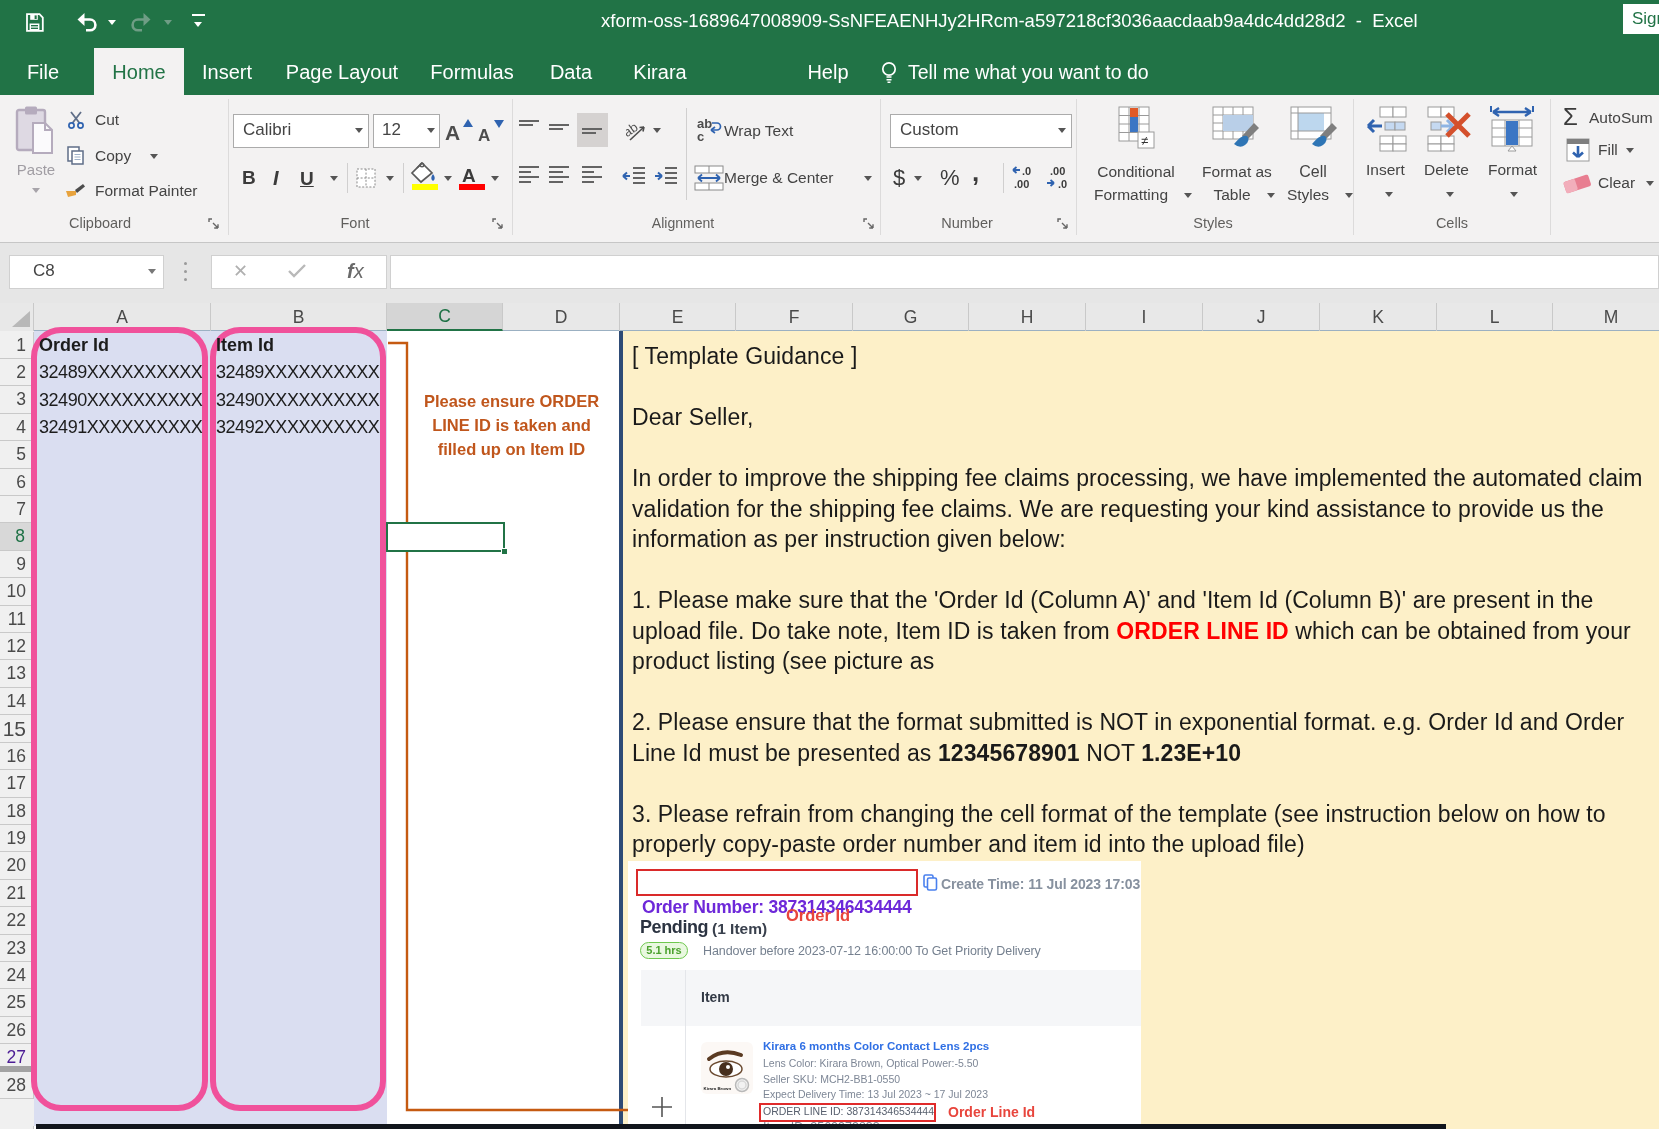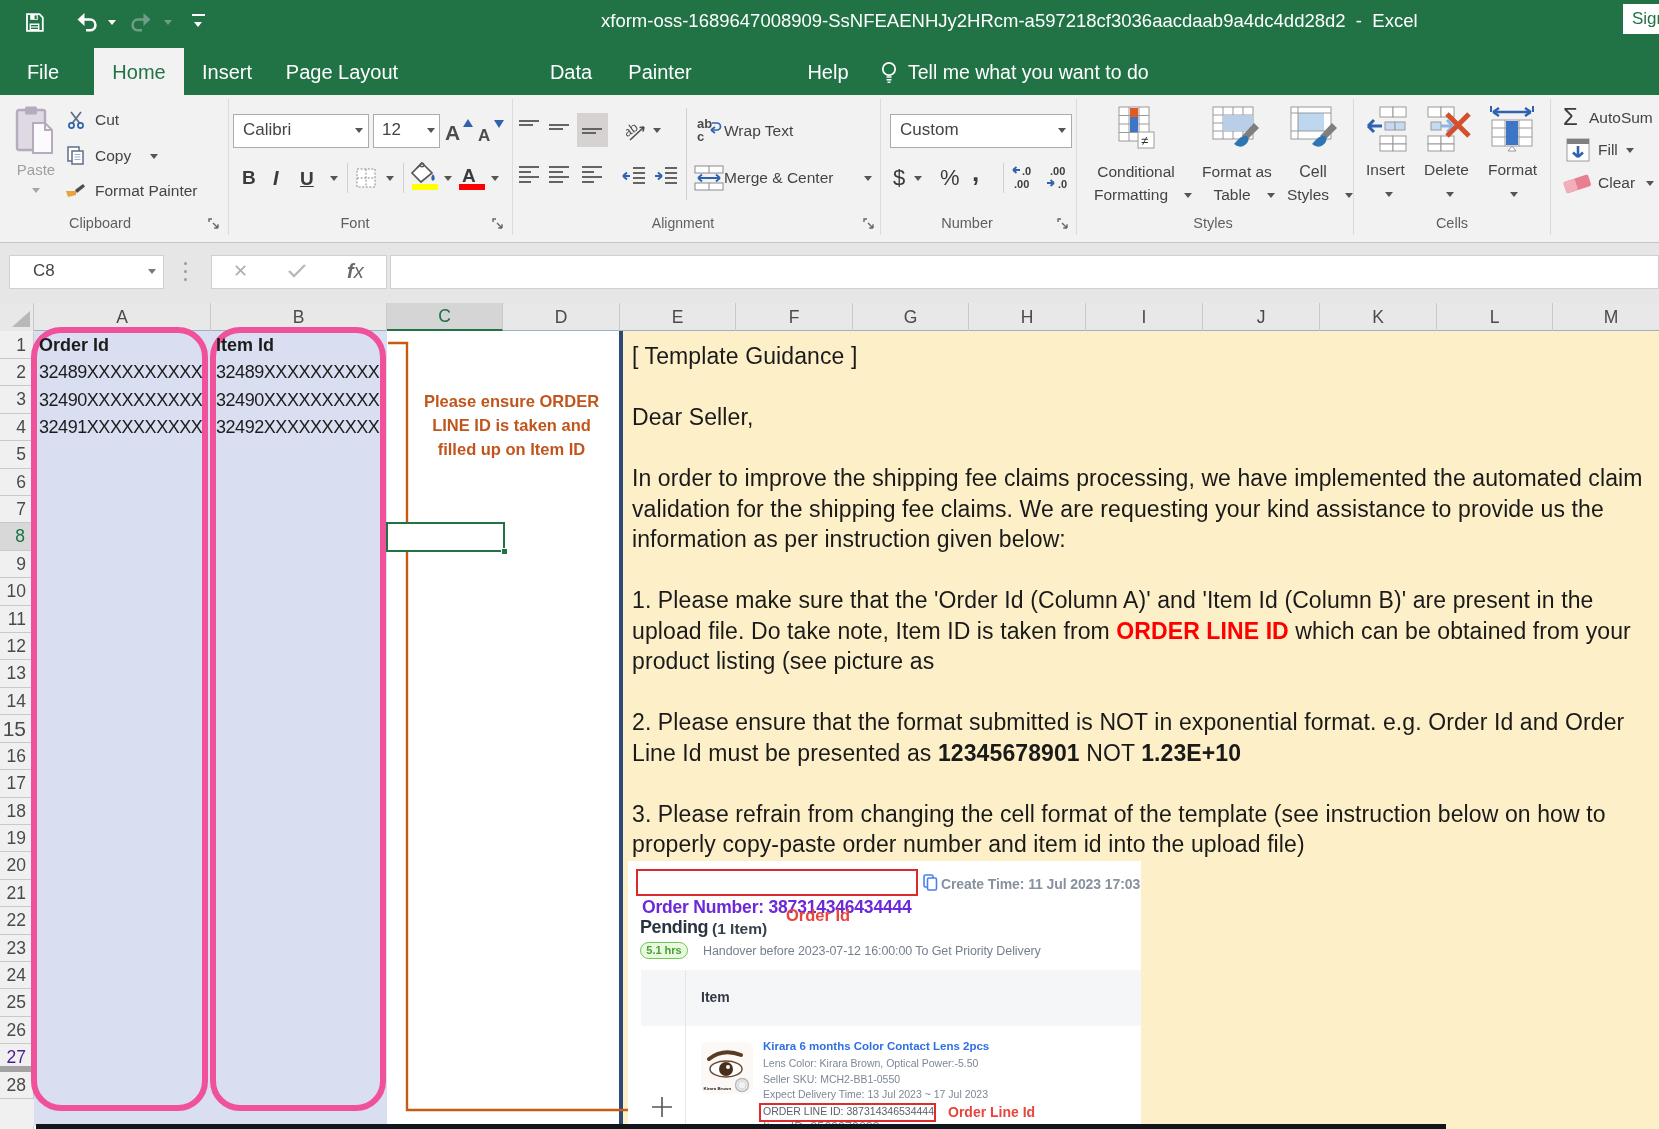--- a/index.html
+++ b/index.html
@@ -32,22 +32,23 @@
 <div class="ab" style="left:194px;top:22px;width:0;height:0;border-left:4px solid transparent;border-right:4px solid transparent;border-top:5px solid #fff;"></div>
 <div class="ab nw" style="left:601px;top:7.125px;font-size:18.5px;color:#fff;line-height:27.75px;letter-spacing:0px;">xform-oss-1689647008909-SsNFEAENHJy2HRcm-a597218cf3036aacdaab9a4dc4dd28d2&nbsp;&nbsp;-&nbsp;&nbsp;Excel</div>
 <div class="ab" style="left:1623px;top:4px;width:40px;height:30px;background:#fff;"></div>
 <div class="ab nw" style="left:1632px;top:6.25px;font-size:17px;color:#217346;line-height:25.5px;">Sign in</div>
 <div class="ab" style="left:0;top:48px;width:1659px;height:47px;background:#217346;"></div>
 <div class="ab" style="left:94px;top:48px;width:90px;height:47px;background:#f3f2f2;"></div>
 <div class="ab nw" style="left:-207px;top:57.0px;width:500px;text-align:center;font-size:20px;color:#fff;line-height:30.0px;">File</div>
 <div class="ab nw" style="left:-111px;top:57.0px;width:500px;text-align:center;font-size:20px;color:#217346;line-height:30.0px;">Home</div>
 <div class="ab nw" style="left:-23px;top:57.0px;width:500px;text-align:center;font-size:20px;color:#fff;line-height:30.0px;">Insert</div>
 <div class="ab nw" style="left:92px;top:57.0px;width:500px;text-align:center;font-size:20px;color:#fff;line-height:30.0px;">Page Layout</div>
+<div class="ab nw" style="left:222px;top:57.0px;width:500px;text-align:center;font-size:20px;color:#fff;line-height:30.0px;">Formulas</div>
 <div class="ab nw" style="left:321px;top:57.0px;width:500px;text-align:center;font-size:20px;color:#fff;line-height:30.0px;">Data</div>
-<div class="ab nw" style="left:410px;top:57.0px;width:500px;text-align:center;font-size:20px;color:#fff;line-height:30.0px;">Painter</div>
+<div class="ab nw" style="left:410px;top:57.0px;width:500px;text-align:center;font-size:20px;color:#fff;line-height:30.0px;">Kirara</div>
 <div class="ab nw" style="left:578px;top:57.0px;width:500px;text-align:center;font-size:20px;color:#fff;line-height:30.0px;">Help</div>
 <svg class="ab" style="left:880px;top:61px" width="18" height="23" viewBox="0 0 18 23">
       <circle cx="9" cy="8" r="6.2" fill="none" stroke="#fff" stroke-width="1.7"></circle>
       <path d="M6.5 16 h5 M6.5 18.7 h5 M7.5 21.2 h3" stroke="#fff" stroke-width="1.6" fill="none"></path>
     </svg>
     <div class="ab nw" style="left:908px;top:58.375px;font-size:19.5px;color:#fff;line-height:29.25px;">Tell me what you want to do</div>
 <div class="ab" style="left:0;top:95px;width:1659px;height:148px;background:#f3f2f2;border-bottom:1px solid #c6c6c6;"></div>
 <div class="ab" style="left:228px;top:99px;width:1px;height:136px;background:#dcdbdb;"></div>
 <div class="ab" style="left:512px;top:99px;width:1px;height:136px;background:#dcdbdb;"></div>
 <div class="ab" style="left:880px;top:99px;width:1px;height:136px;background:#dcdbdb;"></div>

